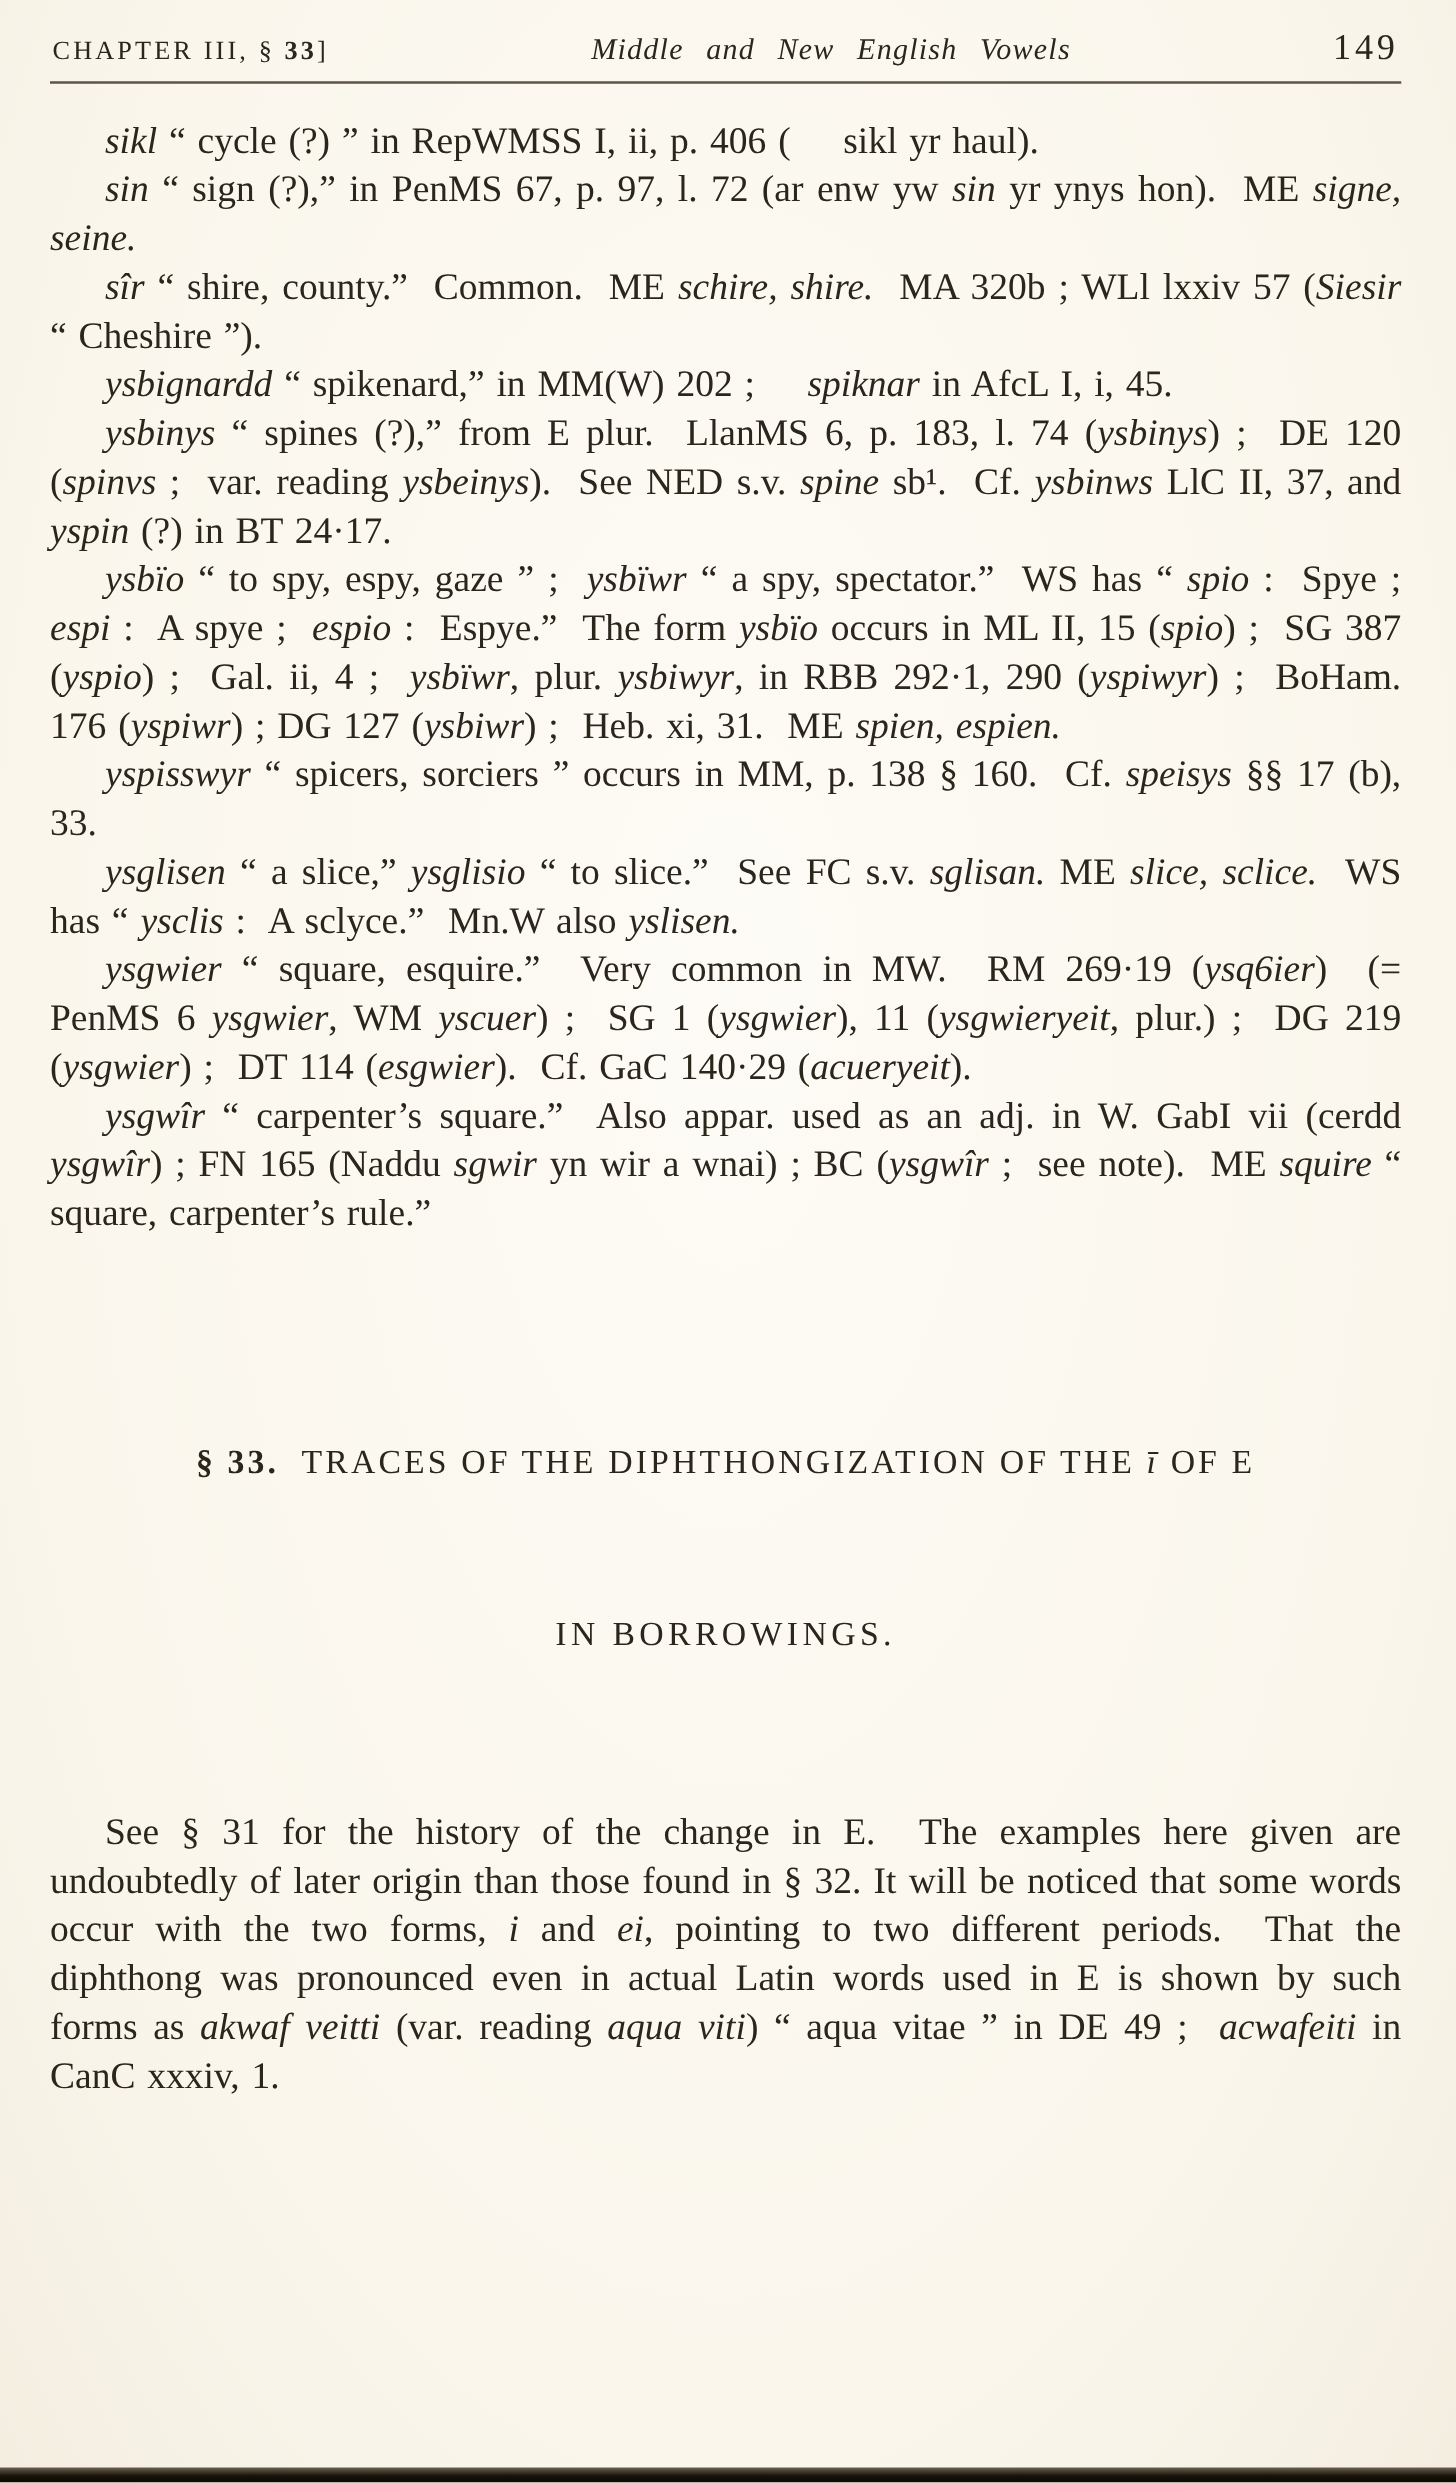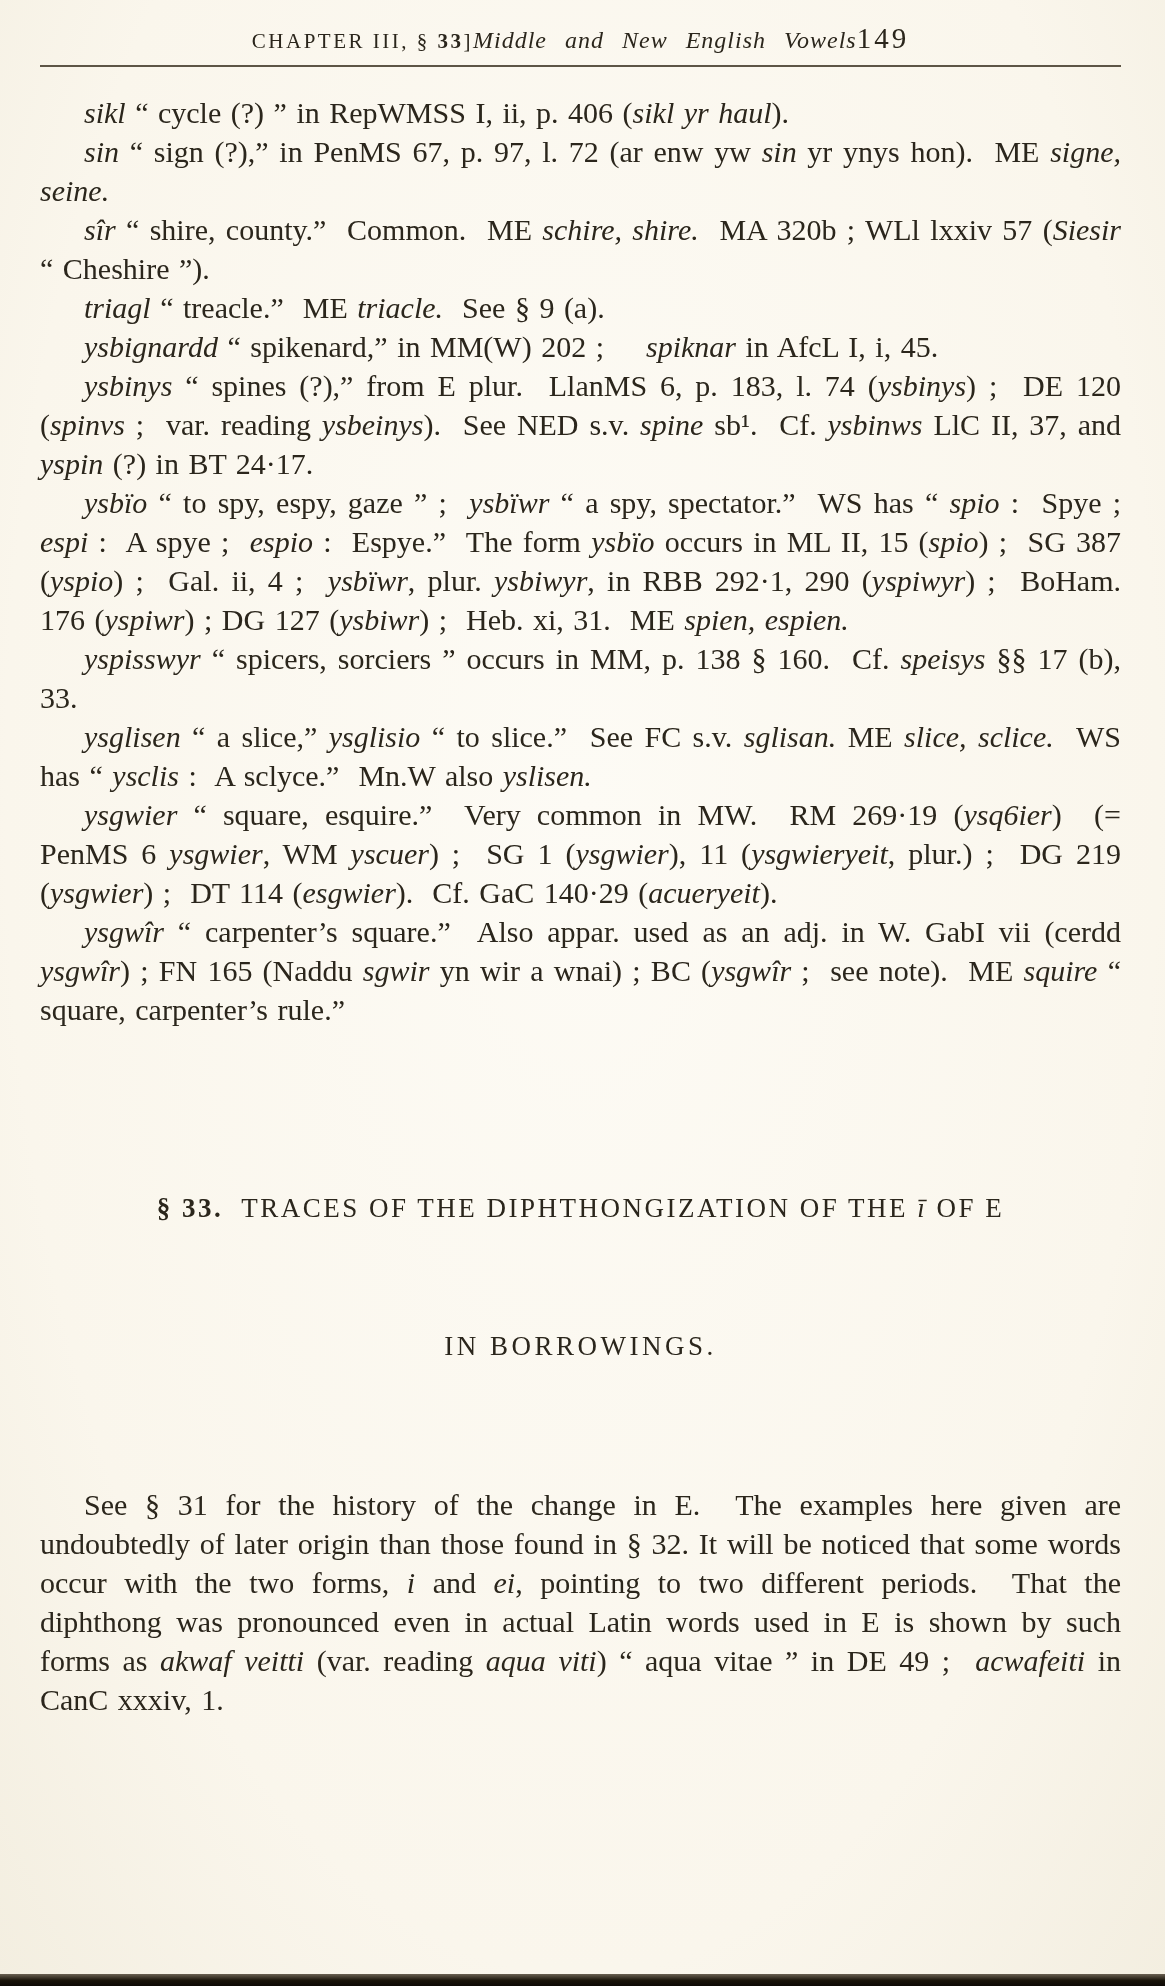--- a/index.html
+++ b/index.html
@@ -10,21 +10,21 @@
     margin:0 auto;
     background:#fcf9f1;
     background-image: radial-gradient(ellipse at 50% 40%, #fdfbf5 0%, #faf6ec 70%, #f3eee0 100%);
     box-sizing:border-box;
     padding:16px 44px 0 40px;
     font-family:"Liberation Serif","DejaVu Serif",serif;
     color:#2b261c;
     overflow:hidden;
   }
   .running-head {
-    display:flex; justify-content:center; align-items:baseline;
+    display:flex; justify-content:space-between; align-items:baseline;
     padding:6px 2px 0 2px;
   }
   .rh-left { font-size:21px; letter-spacing:2.5px; white-space:pre; }
   .rh-title { font-style:italic; font-size:24px; word-spacing:11px; letter-spacing:1px; }
   .rh-page { font-size:29px; letter-spacing:3px; }
   .head-rule {
     border:none; border-top:2px solid #5d5546;
     margin:10px 0 0 0; height:0;
   }
   .text-block { margin-top:26px; }
@@ -59,24 +59,23 @@
 
   <div class="running-head">
     <span class="rh-left"><span>CHAPTER III, § </span><span style="font-weight: bold;">33</span><span>]</span></span>
     <span class="rh-title">Middle and New English Vowels</span>
     <span class="rh-page">149</span>
   </div>
 
   <hr class="head-rule">
 
   <div class="text-block">
-      <p class="entry"><span style="font-style: italic;">sikl</span><span> “ cycle (?) ” in RepWMSS I, ii, p. 406 (</span><span style="font-style: italic;">sikl yr haul</span><span>).</span></p>
+      <p class="entry"><span style="font-style: italic;">sikl</span><span> “ cycle (?) ” in RepWMSS I, ii, p. 406 (</span><span style=" margin-left: 42px;">sikl yr haul</span><span>).</span></p>
       <p class="entry"><span style="font-style: italic;">sin</span><span> “ sign (?),” in PenMS 67, p. 97, l. 72 (ar enw yw </span><span style="font-style: italic;">sin</span><span> yr ynys hon).  ME </span><span style="font-style: italic;">signe, seine.</span></p>
       <p class="entry"><span style="font-style: italic;">sîr</span><span> “ shire, county.”  Common.  ME </span><span style="font-style: italic;">schire, shire.</span><span>  MA 320b ; WLl lxxiv 57 (</span><span style="font-style: italic;">Siesir</span><span> “ Cheshire ”).</span></p>
-      <p class="entry"><span style="font-style: italic;">triagl</span><span> “ treacle.”  ME </span><span style="font-style: italic;">triacle.</span><span>  See § 9 (a).</span></p>
       <p class="entry"><span style="font-style: italic;">ysbignardd</span><span> “ spikenard,” in MM(W) 202 ;  </span><span style="font-style: italic; margin-left: 23px;">spiknar</span><span> in AfcL I, i, 45.</span></p>
       <p class="entry"><span style="font-style: italic;">ysbinys</span><span> “ spines (?),” from E plur.  LlanMS 6, p. 183, l. 74 (</span><span style="font-style: italic;">ysbinys</span><span>) ;  DE 120 (</span><span style="font-style: italic;">spinvs</span><span> ;  var. reading </span><span style="font-style: italic;">ysbeinys</span><span>).  See NED s.v. </span><span style="font-style: italic;">spine</span><span> sb¹.  Cf. </span><span style="font-style: italic;">ysbinws</span><span> LlC II, 37, and </span><span style="font-style: italic;">yspin</span><span> (?) in BT 24·17.</span></p>
       <p class="entry"><span style="font-style: italic;">ysbïo</span><span> “ to spy, espy, gaze ” ;  </span><span style="font-style: italic;">ysbïwr</span><span> “ a spy, spectator.”  WS has “ </span><span style="font-style: italic;">spio</span><span> :  Spye ;  </span><span style="font-style: italic;">espi</span><span> :  A spye ;  </span><span style="font-style: italic;">espio</span><span> :  Espye.”  The form </span><span style="font-style: italic;">ysbïo</span><span> occurs in ML II, 15 (</span><span style="font-style: italic;">spio</span><span>) ;  SG 387 (</span><span style="font-style: italic;">yspio</span><span>) ;  Gal. ii, 4 ;  </span><span style="font-style: italic;">ysbïwr</span><span>, plur. </span><span style="font-style: italic;">ysbiwyr</span><span>, in RBB 292·1, 290 (</span><span style="font-style: italic;">yspiwyr</span><span>) ;  BoHam. 176 (</span><span style="font-style: italic;">yspiwr</span><span>) ; DG 127 (</span><span style="font-style: italic;">ysbiwr</span><span>) ;  Heb. xi, 31.  ME </span><span style="font-style: italic;">spien, espien.</span></p>
       <p class="entry"><span style="font-style: italic;">yspisswyr</span><span> “ spicers, sorciers ” occurs in MM, p. 138 § 160.  Cf. </span><span style="font-style: italic;">speisys</span><span> §§ 17 (b), 33.</span></p>
       <p class="entry"><span style="font-style: italic;">ysglisen</span><span> “ a slice,” </span><span style="font-style: italic;">ysglisio</span><span> “ to slice.”  See FC s.v. </span><span style="font-style: italic;">sglisan.</span><span> ME </span><span style="font-style: italic;">slice, sclice.</span><span>  WS has “ </span><span style="font-style: italic;">ysclis</span><span> :  A sclyce.”  Mn.W also </span><span style="font-style: italic;">yslisen.</span></p>
       <p class="entry"><span style="font-style: italic;">ysgwier</span><span> “ square, esquire.”  Very common in MW.  RM 269·19 (</span><span style="font-style: italic;">ysq6ier</span><span>)  (= PenMS 6 </span><span style="font-style: italic;">ysgwier</span><span>, WM </span><span style="font-style: italic;">yscuer</span><span>) ;  SG 1 (</span><span style="font-style: italic;">ysgwier</span><span>), 11 (</span><span style="font-style: italic;">ysgwieryeit</span><span>, plur.) ;  DG 219 (</span><span style="font-style: italic;">ysgwier</span><span>) ;  DT 114 (</span><span style="font-style: italic;">esgwier</span><span>).  Cf. GaC 140·29 (</span><span style="font-style: italic;">acueryeit</span><span>).</span></p>
       <p class="entry"><span style="font-style: italic;">ysgwîr</span><span> “ carpenter’s square.”  Also appar. used as an adj. in W. GabI vii (cerdd </span><span style="font-style: italic;">ysgwîr</span><span>) ; FN 165 (Naddu </span><span style="font-style: italic;">sgwir</span><span> yn wir a wnai) ; BC (</span><span style="font-style: italic;">ysgwîr</span><span> ;  see note).  ME </span><span style="font-style: italic;">squire</span><span> “ square, carpenter’s rule.”</span></p>
     </div>
 
   <div class="section-heading">

